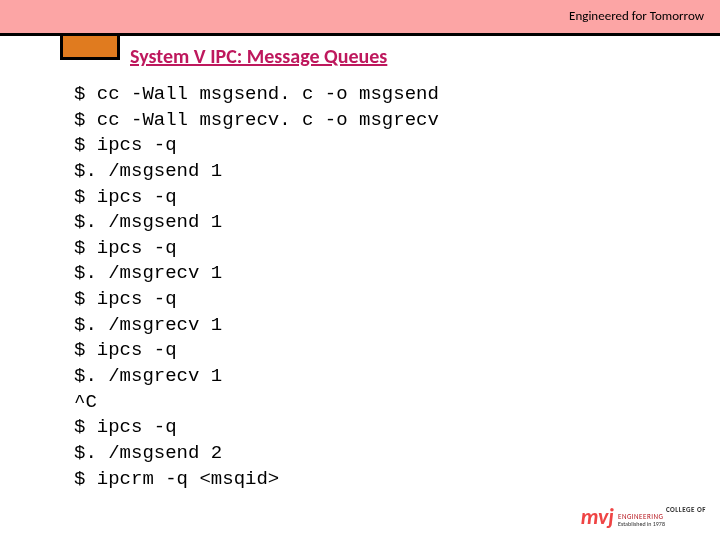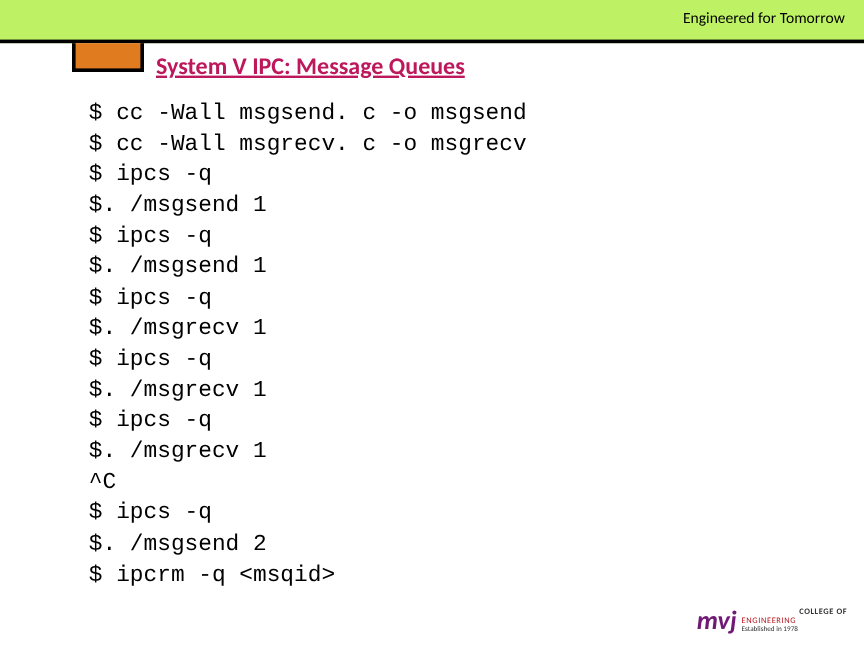--- a/index.html
+++ b/index.html
@@ -7,21 +7,21 @@
     width: 720px;
     height: 540px;
     background: #fff;
     font-family: Calibri, Arial, sans-serif;
     position: relative;
     overflow: hidden;
   }
   .header-bar {
     width: 100%;
     height: 36px;
-    background: #bef264;
+    background: #fca5a5;
     border-bottom: 3px solid #000;
     position: relative;
   }
   .tagline {
     position: absolute;
     right: 16px;
     top: 8px;
     font-size: 13px;
     color: #000;
   }
@@ -60,21 +60,21 @@
     right: 14px;
     bottom: 10px;
     display: flex;
     align-items: center;
     gap: 4px;
   }
   .logo-mark {
     font-weight: bold;
     font-style: italic;
     font-size: 22px;
-    color: #701a75;
+    color: #ef4444;
   }
   .logo-text {
     font-size: 7px;
     line-height: 1.05;
     color: #333;
     text-align: left;
   }
   .logo-text .l1 { font-weight: bold; font-size: 7px; letter-spacing: 0.5px; padding-left: 48px; }
   .logo-text .l2 { color: #b5121b; font-weight: normal; font-size: 7px; letter-spacing: 0.5px; }
   .logo-text .l3 { font-size: 6px; }

